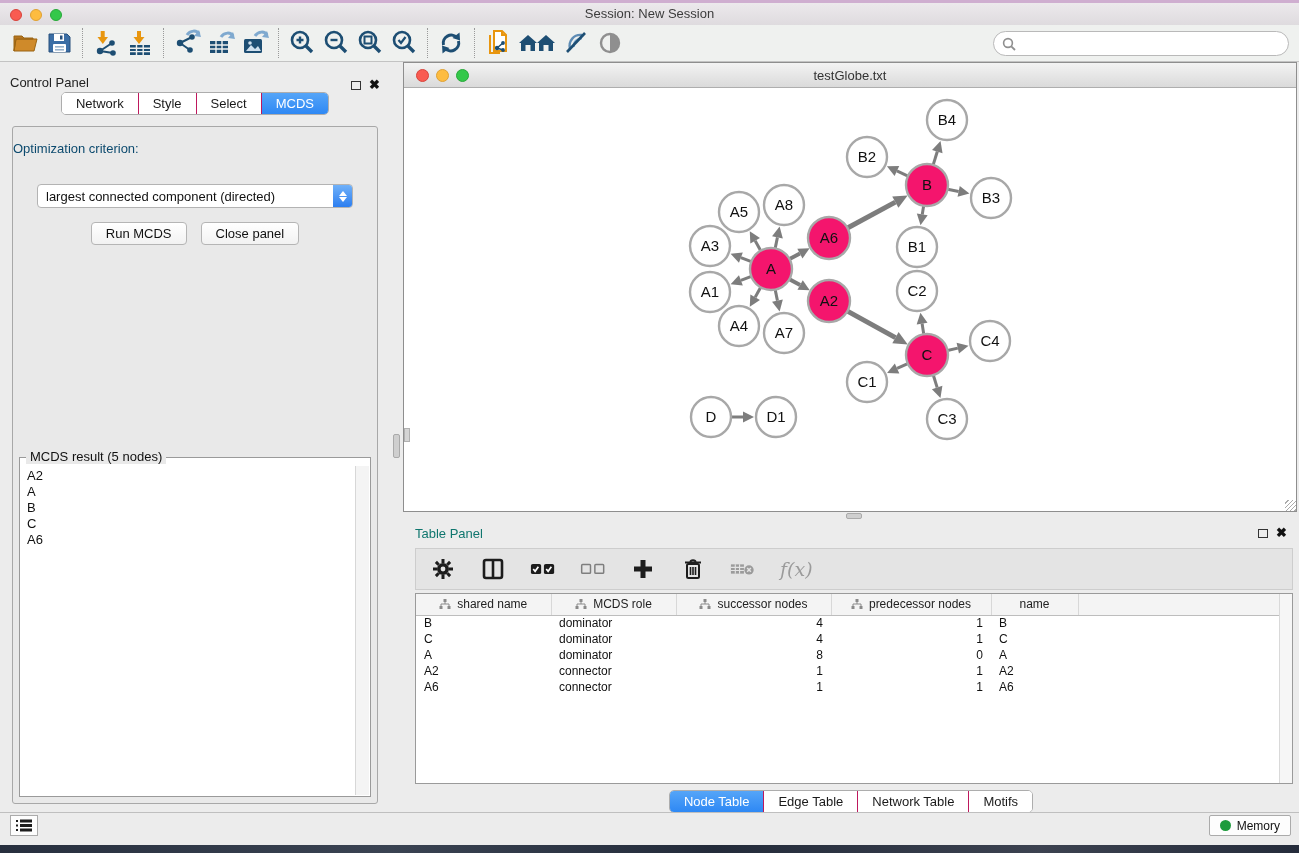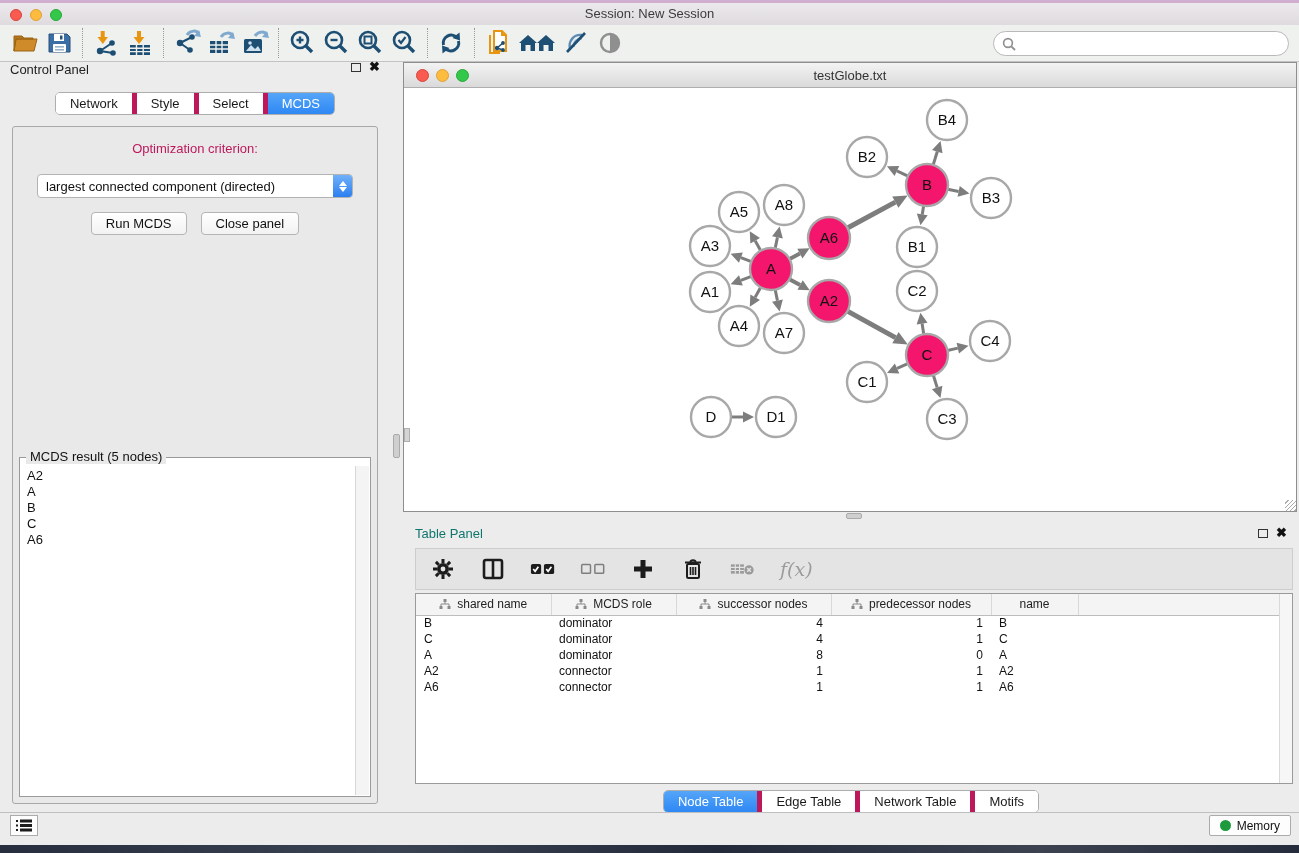--- a/index.html
+++ b/index.html
@@ -23,33 +23,33 @@
     background:#eff1ef; border-bottom:1px solid #c3c3c3; display:flex; align-items:center; }
   .tbtn { width:34px; height:30px; display:flex; align-items:center; justify-content:center; }
   .tsep { width:1px; height:30px; margin:0 6px; border-left:1px dotted #9a9a9a; }
   .searchbox { position:absolute; right:10px; top:6px; width:296px; height:25px;
     background:#fff; border:1px solid #b9b9b9; border-radius:13px; display:flex; align-items:center; }
   .searchbox svg { margin-left:8px; }
   .searchbox input { border:none; outline:none; flex:1; height:20px; font-size:13px; background:transparent; }
 
   
   .control-panel { position:absolute; left:0; top:62px; width:390px; height:758px; background:#ececec; }
-  .cp-header { height:28px; display:flex; align-items:flex-start; padding:0 10px;gap:18px; }
+  .cp-header { height:28px; display:flex; align-items:flex-end; padding:0 10px;gap:18px; }
   .cp-title { font-size:13px; color:#222; flex:1; }
   .win-btns { display:flex; gap:8px; align-items:center; }
   .float-glyph { width:10px; height:9px; border:1.5px solid #333; display:inline-block; }
   .close-glyph { font-size:13px; font-weight:bold; color:#111; line-height:10px; }
   .cp-tabs { display:flex; justify-content:center; margin-top:2px; }
   .seg-group { display:inline-flex; border:1px solid #adadad; border-radius:5px; overflow:hidden; background:#fff; }
-  .seg { padding:3px 14px; font-size:13px; color:#1a1a1a; border-right:5px solid #be185d; background:#fff; }
+  .seg { padding:3px 14px; font-size:13px; color:#1a1a1a; border-right:1px solid #be185d; background:#fff; }
   .seg:last-child { border-right:none; }
   .seg.active { background:linear-gradient(#55a5f8,#2e88f4); color:#fff; }
   .cp-body { position:absolute; left:12px; right:12px; top:64px; bottom:16px;
     background:#e9e9e9; border:1px solid #a8a8a8; border-radius:3px; padding-top:14px; }
-  .opt-label { text-align:center; font-size:13px; color:#be185d; margin-bottom:18px; }
+  .opt-label { font-size:13px; color:#0c4a6e; margin-bottom:28px; }
   .combo { margin:0 auto; width:316px; height:24px; background:#fff; border:1px solid #b3b3b3;
     border-radius:4px; display:flex; align-items:center; position:relative; }
   .combo .val { flex:1; font-size:13px; padding-left:8px; color:#111; white-space:nowrap; overflow:hidden; }
   .combo .stepper { width:19px; height:22px; border-radius:0 3px 3px 0;
     background:linear-gradient(#70b1f9,#2c7ef0); display:flex; flex-direction:column;
     align-items:center; justify-content:center; gap:1px; }
   .combo .stepper i { width:0; height:0; border-left:4px solid transparent; border-right:4px solid transparent; }
   .combo .stepper i.up { border-bottom:5px solid #fff; }
   .combo .stepper i.dn { border-top:5px solid #fff; }
   .cp-buttons { display:flex; justify-content:center; gap:14px; margin-top:14px; }

